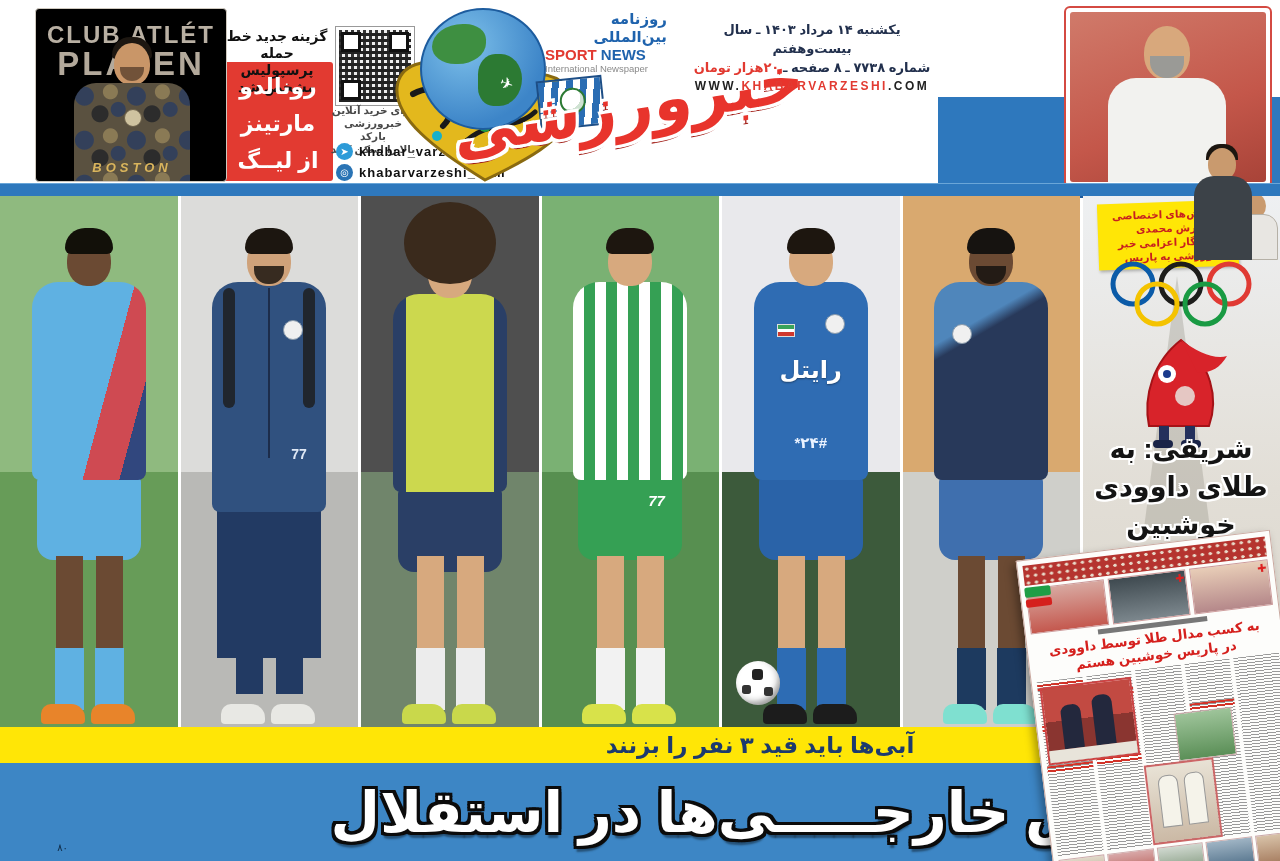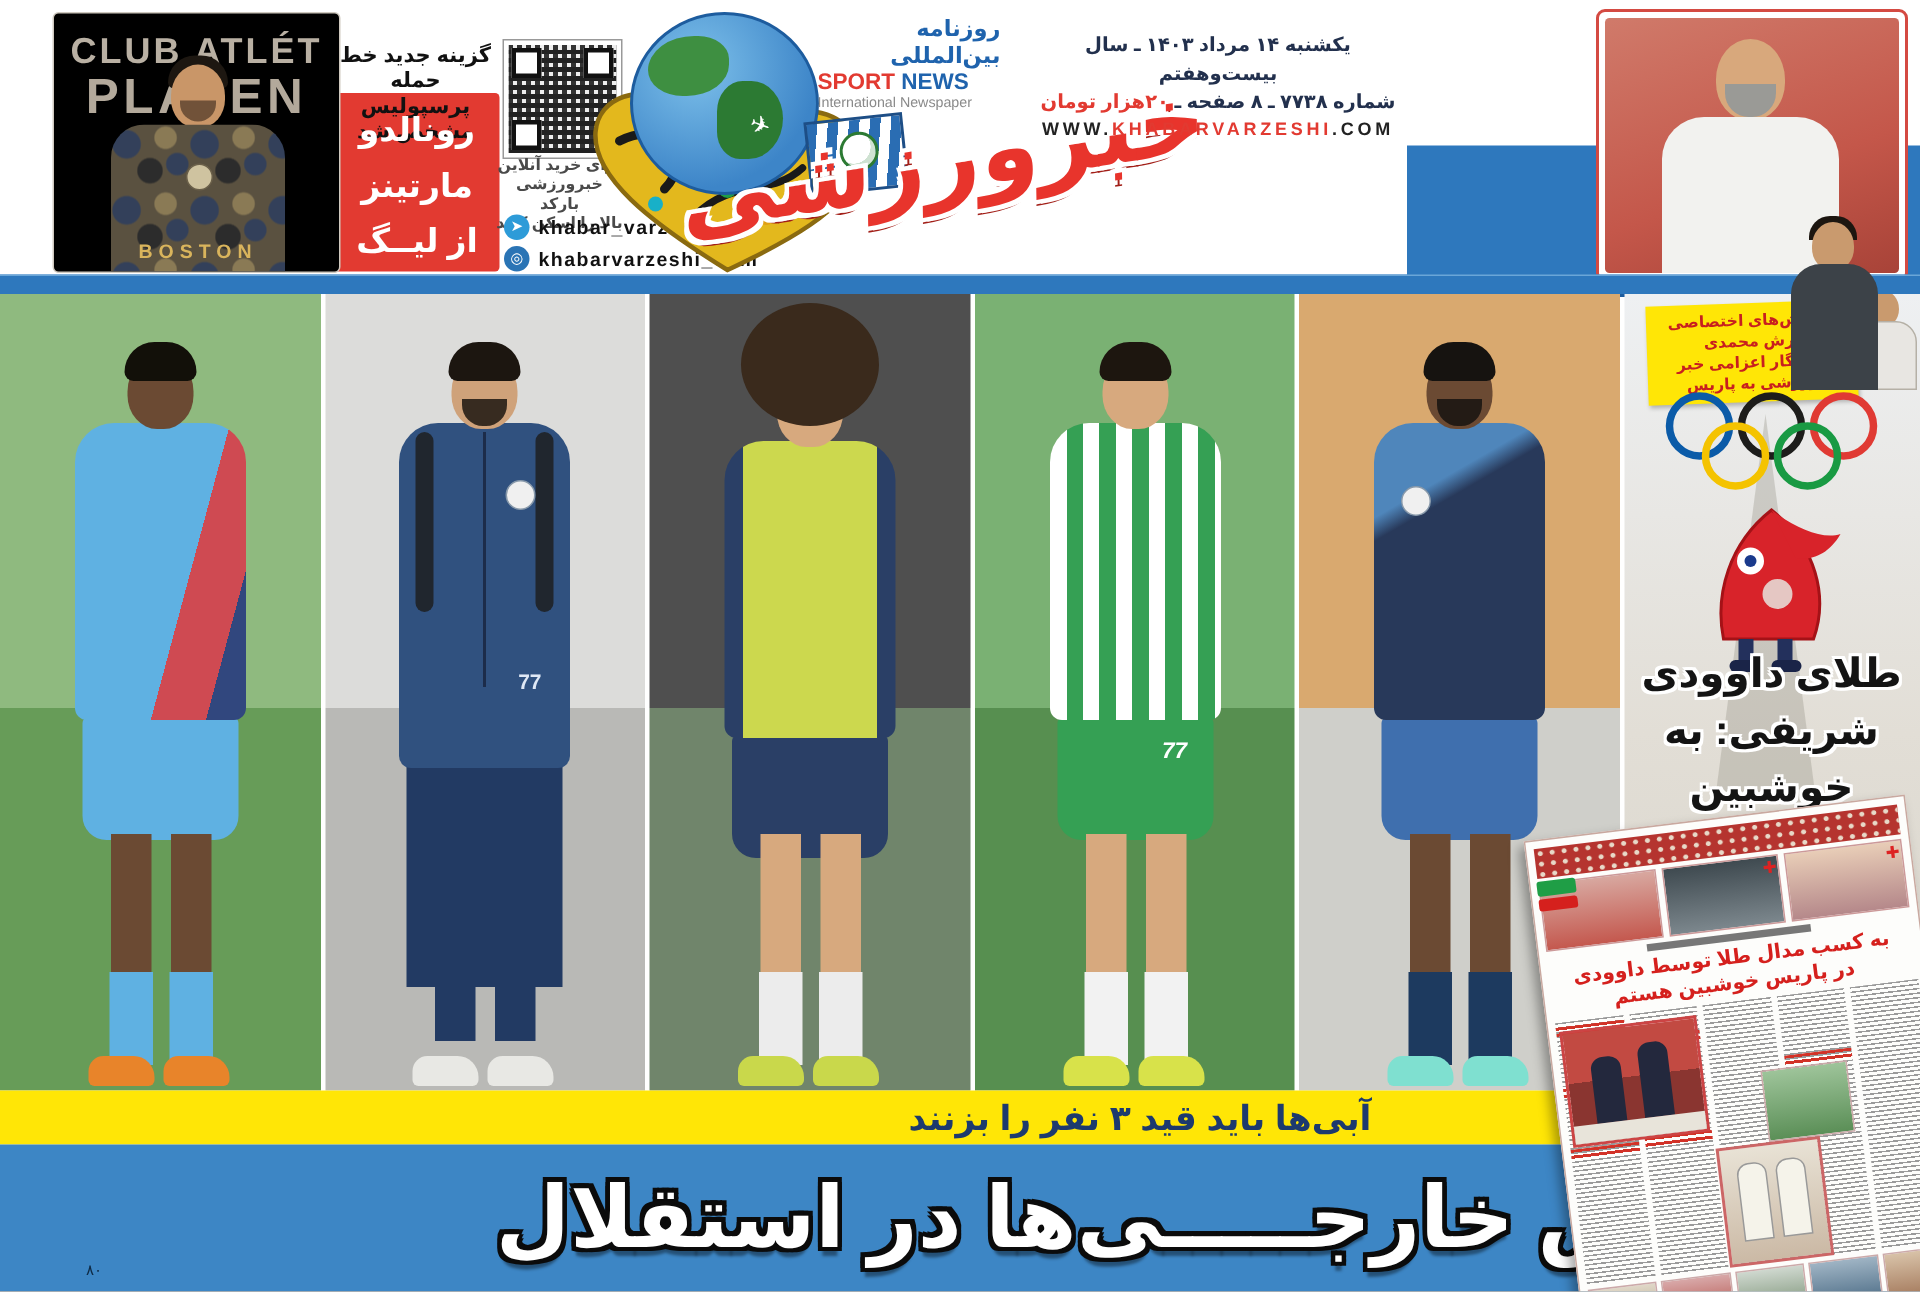--- a/index.html
+++ b/index.html
@@ -19,21 +19,21 @@
   .card-l2{position:absolute;top:36px;left:0;width:100%;text-align:center;font-size:33px;font-weight:900;color:#b3a99b;letter-spacing:3px;}
   .tl-player-head{position:absolute;top:34px;left:78px;width:36px;height:42px;border-radius:50% 50% 45% 45%;background:#c99668;}
   .tl-player-hair{position:absolute;top:28px;left:76px;width:40px;height:22px;border-radius:18px 18px 4px 4px;background:#1d1711;}
   .tl-player-beard{position:absolute;top:58px;left:84px;width:24px;height:14px;border-radius:0 0 12px 12px;background:rgba(40,28,18,.55);}
   .camo{position:absolute;top:74px;left:38px;width:116px;height:98px;border-radius:22px 22px 0 0;
         background-color:#5a5140;
         background-image:radial-gradient(circle at 20% 30%,#33405a 9px,transparent 10px),
                          radial-gradient(circle at 70% 20%,#8a7a55 7px,transparent 8px),
                          radial-gradient(circle at 50% 70%,#2c2c2c 8px,transparent 9px),
                          radial-gradient(circle at 85% 60%,#33405a 7px,transparent 8px);
-        background-size:52px 44px;}
+        background-size:52px 44px;font-style:italic;}
   .camo-txt{position:absolute;bottom:6px;left:0;width:100%;text-align:center;font-size:13px;font-weight:bold;color:#d9b45c;letter-spacing:4px;direction:ltr;}
   .camo-badge{position:absolute;top:26px;left:50px;width:16px;height:16px;border-radius:50%;background:#cfc3a0;border:1px solid #6b604a;}
 
   
   .qr-box{position:absolute;top:27px;left:336px;width:72px;height:72px;background:
       repeating-linear-gradient(0deg,#222 0 3px,transparent 3px 6px),
       repeating-linear-gradient(90deg,#333 0 3px,#eee 3px 6px);
       border:3px solid #fff;outline:1px solid #999;}
   .qr-eye{position:absolute;width:14px;height:14px;border:3px solid #111;background:#fff;}
   .qr-cap{position:absolute;top:104px;left:330px;width:86px;text-align:center;font-size:10.5px;font-weight:bold;color:#4a4a4a;line-height:13px;}
@@ -278,20 +278,37 @@
         </div>
       <div class="pl-shorts"></div>
       <div class="pl-leg l"></div>
         <div class="pl-leg r"></div>
       <div class="pl-sock l"></div>
         <div class="pl-sock r"></div>
       <div class="pl-boot l"></div>
         <div class="pl-boot r"></div>
     </div>
 
+    <div class="panel" style="--bgTop:#e9e9ec;--bgBot:#3c5a3b;--skin:#d7a97e;--hair:#1d160f;--shirt:#2f6cb3;--shorts:#2a63a8;--sock:#2d6cb4;--boot:#1c1c1c;">
+      <div class="pl-hair"></div>
+        <div class="pl-head"></div>
+      <div class="pl-torso"></div>
+      <span class="iran-flag"></span>
+      <span class="badge-dot"></span>
+      <div class="jersey-sponsor">رایتل</div>
+      <div class="jersey-code">*۲۴#</div>
+      <div class="pl-shorts"></div>
+      <div class="pl-leg l"></div>
+        <div class="pl-leg r"></div>
+      <div class="pl-sock l"></div>
+        <div class="pl-sock r"></div>
+      <div class="pl-boot l"></div>
+        <div class="pl-boot r"></div>
+      <div class="ball"></div>
+    </div>
 
     <div class="panel" style="--bgTop:#7ab173;--bgBot:#578f50;--skin:#d7a97e;--hair:#1d160f;--shirt:repeating-linear-gradient(90deg,#ffffff 0 11px,#35a054 11px 22px);--shorts:#35a054;--sock:#f2f2f2;--boot:#d8e24a;">
       <div class="pl-hair"></div>
         <div class="pl-head"></div>
       <div class="pl-torso"></div>
       <div class="pl-shorts"></div>
       <span class="num-77-shorts">77</span>
       <div class="pl-leg l"></div>
         <div class="pl-leg r"></div>
       <div class="pl-sock l"></div>
@@ -370,22 +387,22 @@
         <circle cx="44" cy="40" r="9" fill="#fff"></circle>
           <circle cx="44" cy="40" r="4" fill="#1a3a8c"></circle>
         <circle cx="62" cy="62" r="10" fill="#e8e4de" opacity=".85"></circle>
         <rect x="36" y="92" width="10" height="16" fill="#23305c"></rect>
           <rect x="62" y="92" width="10" height="16" fill="#23305c"></rect>
         <rect x="30" y="106" width="20" height="8" rx="4" fill="#1a2448"></rect>
           <rect x="58" y="106" width="20" height="8" rx="4" fill="#1a2448"></rect>
       </svg>
     </div>
     <div class="sb-quote">
+      <div>شریفی: به</div>
       <div>طلای داوودی</div>
-      <div>شریفی: به</div>
       <div>خوشبین هستم</div>
     </div>
     <div class="sb-mark">۷۹</div>
   </aside>
 
   <div class="yellow-banner">
     <span>آبی‌ها باید قید ۳ نفر را بزنند</span>
   </div>
   <div class="headline-band">
     <span class="big">چالش خارجـــــی‌ها در استقلال</span>

